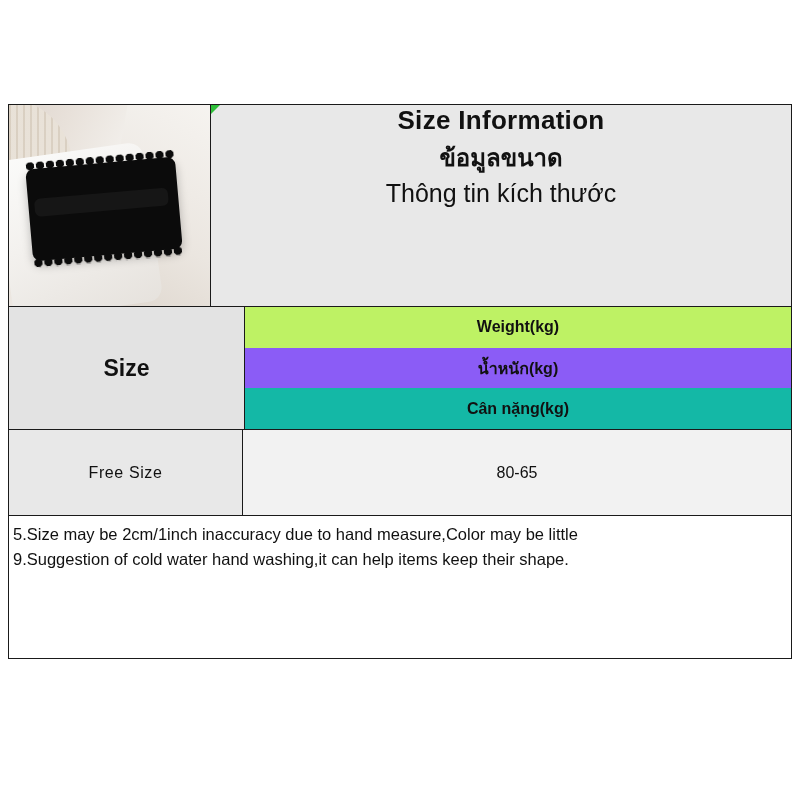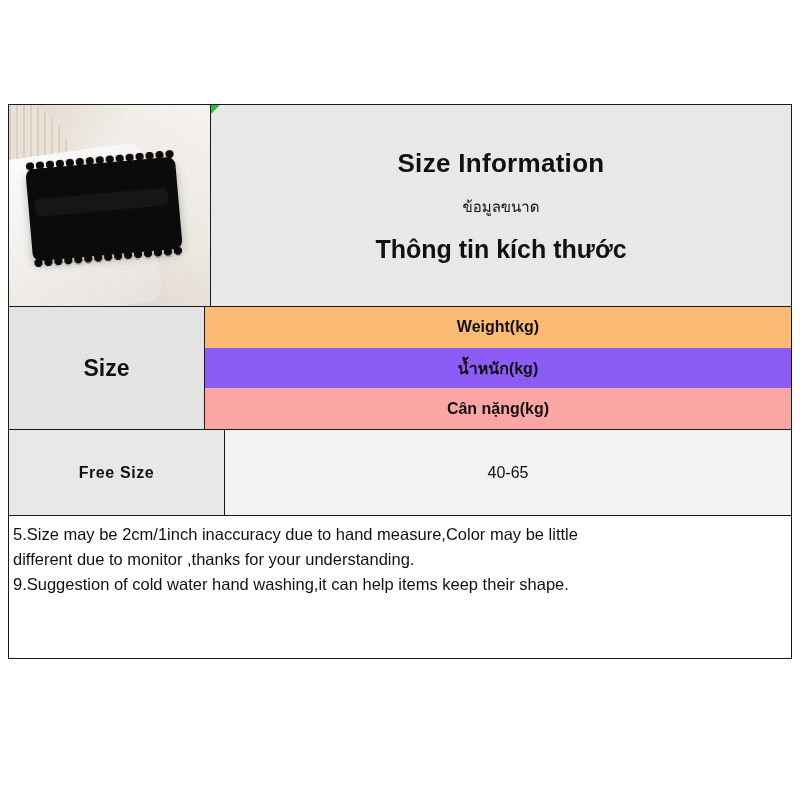--- a/index.html
+++ b/index.html
@@ -120,57 +120,56 @@
     border-radius: 6px;
   }
   .title-cell {
     flex: 1;
     box-sizing: border-box;
     border-bottom: 1px solid #1a1a1a;
     background: #e8e8e8;
     display: flex;
     flex-direction: column;
     align-items: center;
-    justify-content: center;
-    gap: 16px;
+    gap: 2px;
     position: relative;
   }
   .title-line1 {
     font-size: 26px;
     font-weight: bold;
     color: #111;
     letter-spacing: .3px;
   }
   .title-line2 {
-    font-size: 15px;
-    font-weight: normal;
+    font-size: 24px;
+    font-weight: bold;
     color: #111;
   }
   .title-line3 {
     font-size: 25px;
-    font-weight: bold;
+    font-weight: normal;
     color: #111;
   }
   .green-dot {
     position: absolute;
     left: 0px;
     top: 0px;
     width: 0;
     height: 0;
     border-left: 9px solid #2fbf3a;
     border-bottom: 9px solid transparent;
   }
   
   .header-row {
     display: flex;
     height: 123px;
     box-sizing: border-box;
   }
   .size-label-cell {
-    width: 196px;
+    width: 236px;
     box-sizing: border-box;
     border-right: 1px solid #1a1a1a;
     border-bottom: 1px solid #1a1a1a;
     background: #e3e3e3;
     display: flex;
     align-items: center;
     justify-content: center;
     font-size: 23px;
     font-weight: bold;
     color: #111;
@@ -185,40 +184,40 @@
   .weight-cell {
     flex: 1;
     display: flex;
     align-items: center;
     justify-content: center;
     font-size: 16px;
     font-weight: bold;
     color: #111;
     box-sizing: border-box;
   }
-  .weight-cell.shade-a { background: #fdba74; }
+  .weight-cell.shade-a { background: #bef264; }
   .weight-cell.shade-b { background: #8b5cf6; }
-  .weight-cell.shade-c { background: #fca5a5; }
+  .weight-cell.shade-c { background: #14b8a6; }
   
   .data-row {
     display: flex;
     height: 86px;
     box-sizing: border-box;
   }
   .data-size-cell {
-    width: 216px;
+    width: 234px;
     box-sizing: border-box;
     border-right: 1px solid #1a1a1a;
     border-bottom: 1px solid #1a1a1a;
     background: #e8e8e8;
     display: flex;
     align-items: center;
     justify-content: center;
     font-size: 16px;
-    font-weight: bold;
+    font-weight: normal;
     color: #111;
     letter-spacing: .6px;
   }
   .data-value-cell {
     flex: 1;
     box-sizing: border-box;
     border-bottom: 1px solid #1a1a1a;
     background: #f2f2f2;
     display: flex;
     align-items: center;
@@ -266,23 +265,22 @@
       <div class="size-label-cell">Size</div>
       <div class="weight-stack">
         <div class="weight-cell shade-a">Weight(kg)</div>
         <div class="weight-cell shade-b">น้ำหนัก(kg)</div>
         <div class="weight-cell shade-c">Cân nặng(kg)</div>
       </div>
     </div>
 
     <div class="data-row">
       <div class="data-size-cell">Free Size</div>
-      <div class="data-value-cell">40-65</div>
+      <div class="data-value-cell">80-65</div>
     </div>
 
     <div class="attention">
       <div class="attention-line">5.Size may be 2cm/1inch inaccuracy due to hand measure,Color may be little</div>
-      <div class="attention-line">different due to monitor ,thanks for your understanding.</div>
       <div class="attention-line">9.Suggestion of cold water hand washing,it can help items keep their shape.</div>
     </div>
 
   </div>
 </div>
 
 </body></html>

